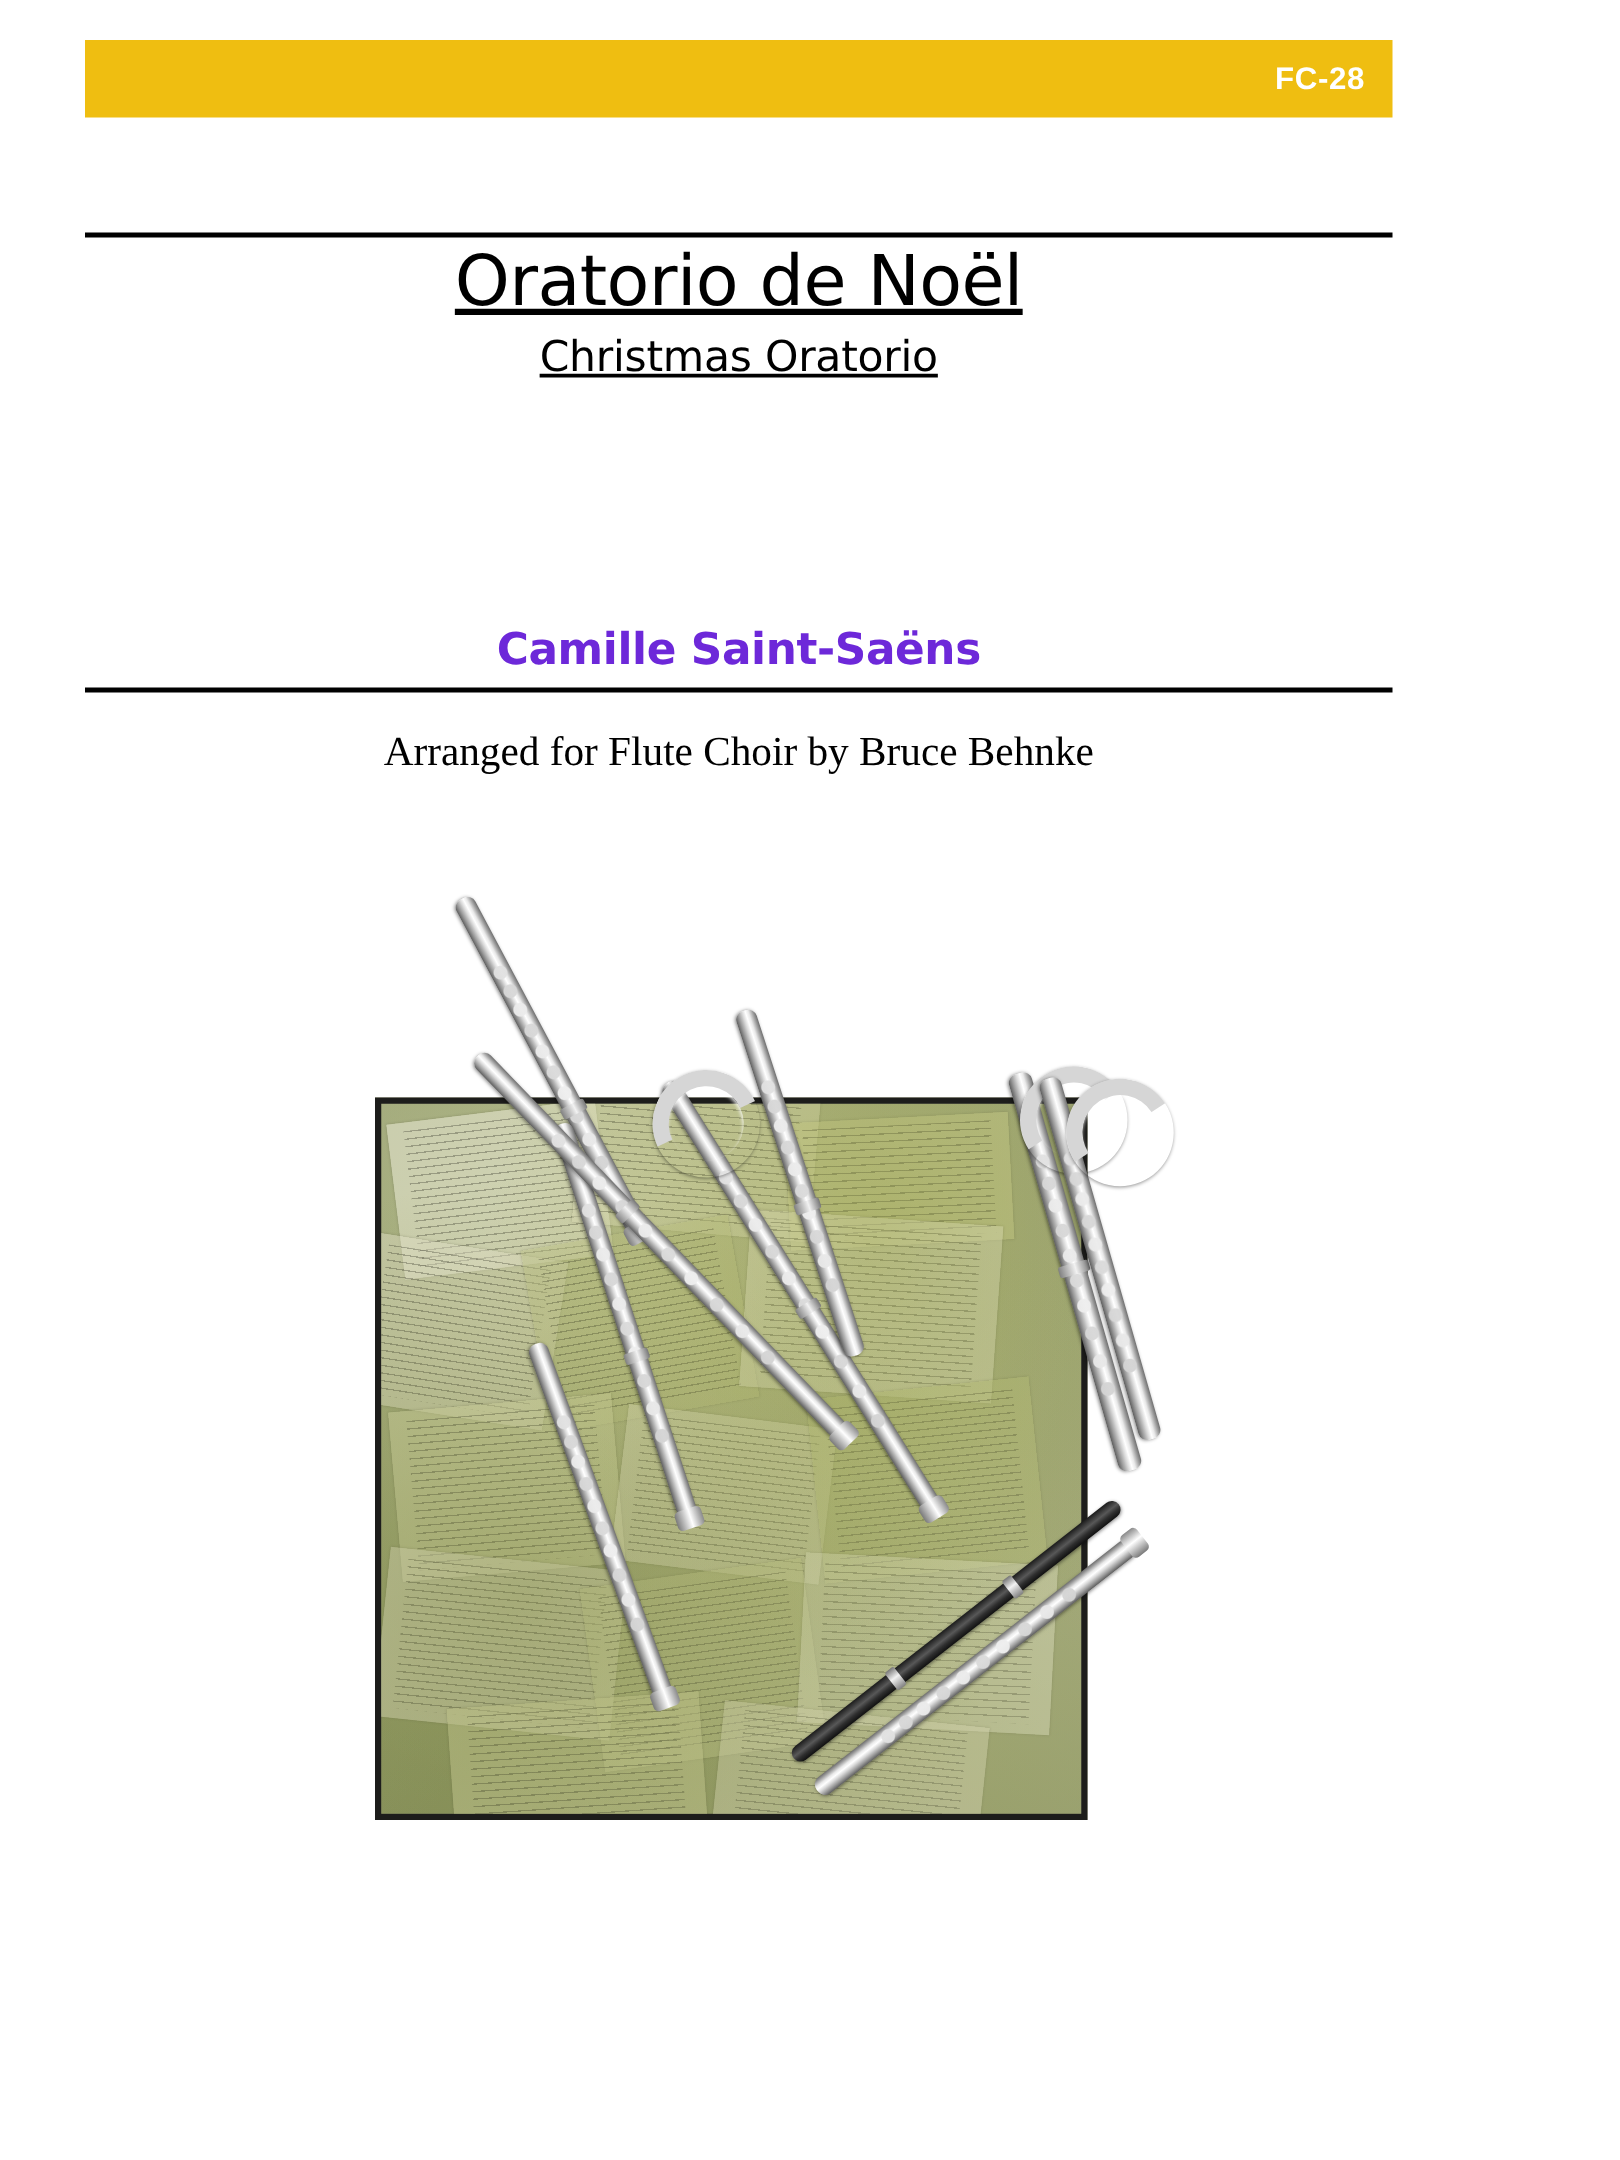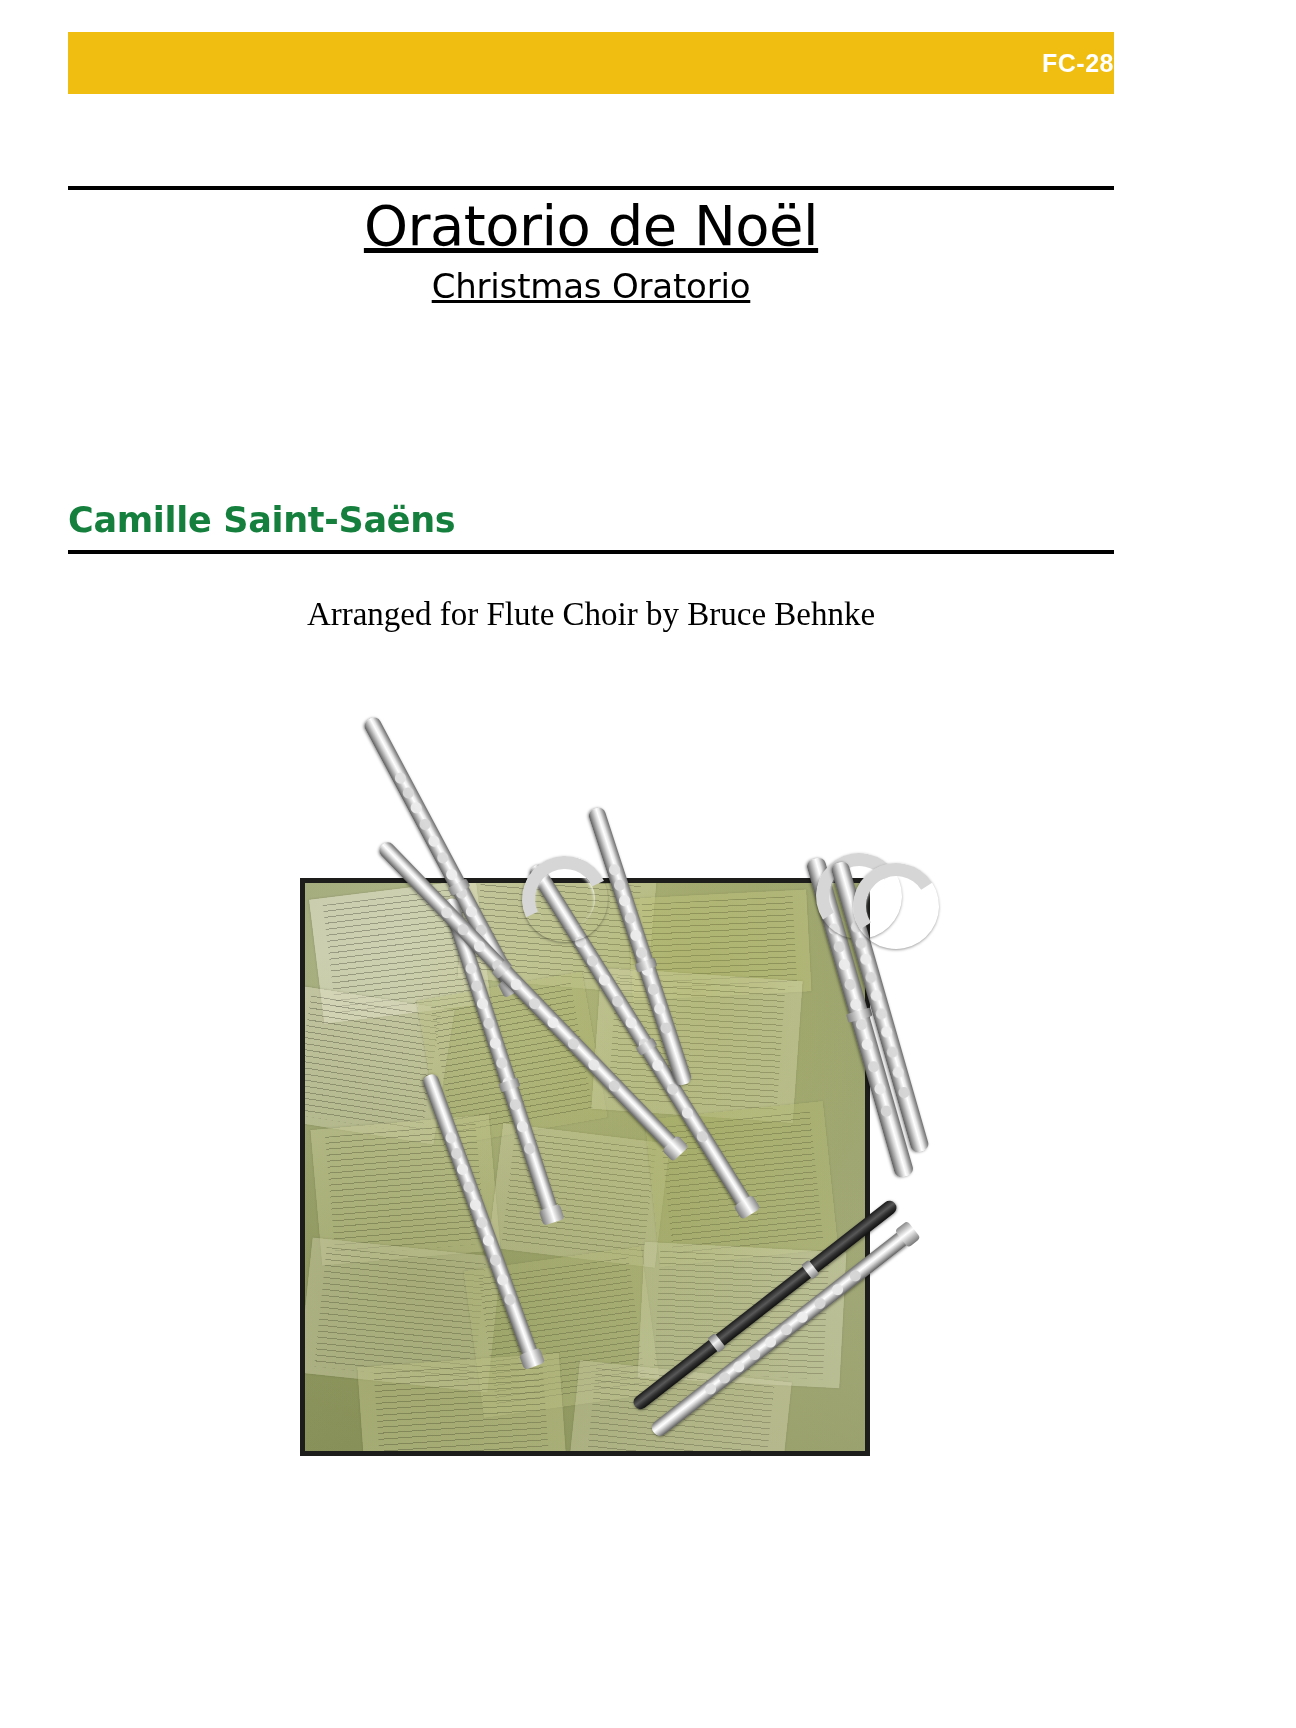--- a/index.html
+++ b/index.html
@@ -20,20 +20,21 @@
     position: absolute;
     left: 68px;
     top: 32px;
     width: 1046px;
     height: 62px;
     background: #EFBE11;
     display: flex;
     align-items: center;
     justify-content: flex-end;
     box-sizing: border-box;
+    padding-right: 22px;
   }
   .catalog-number {
     color: #ffffff;
     font-family: "Liberation Sans", sans-serif;
     font-weight: bold;
     font-size: 25px;
     letter-spacing: 0.5px;
   }
 
   
@@ -71,31 +72,32 @@
     color: #000000;
     margin: 10px 0 16px 0;
     letter-spacing: -0.2px;
   }
 
   .composer {
     position: absolute;
     left: 68px;
     top: 500px;
     width: 1046px;
+    text-align: center;
     font-family: "DejaVu Sans", sans-serif;
     font-size: 35px;
     font-weight: 600;
-    color: #15803d;
+    color: #6d28d9;
     letter-spacing: -0.3px;
   }
 
   .arranger {
     position: absolute;
     left: 68px;
-    top: 596px;
+    top: 584px;
     width: 1046px;
     text-align: center;
     font-family: "Liberation Serif", serif;
     font-size: 33px;
     color: #000000;
   }
 
   
   .artwork {
     position: absolute;

